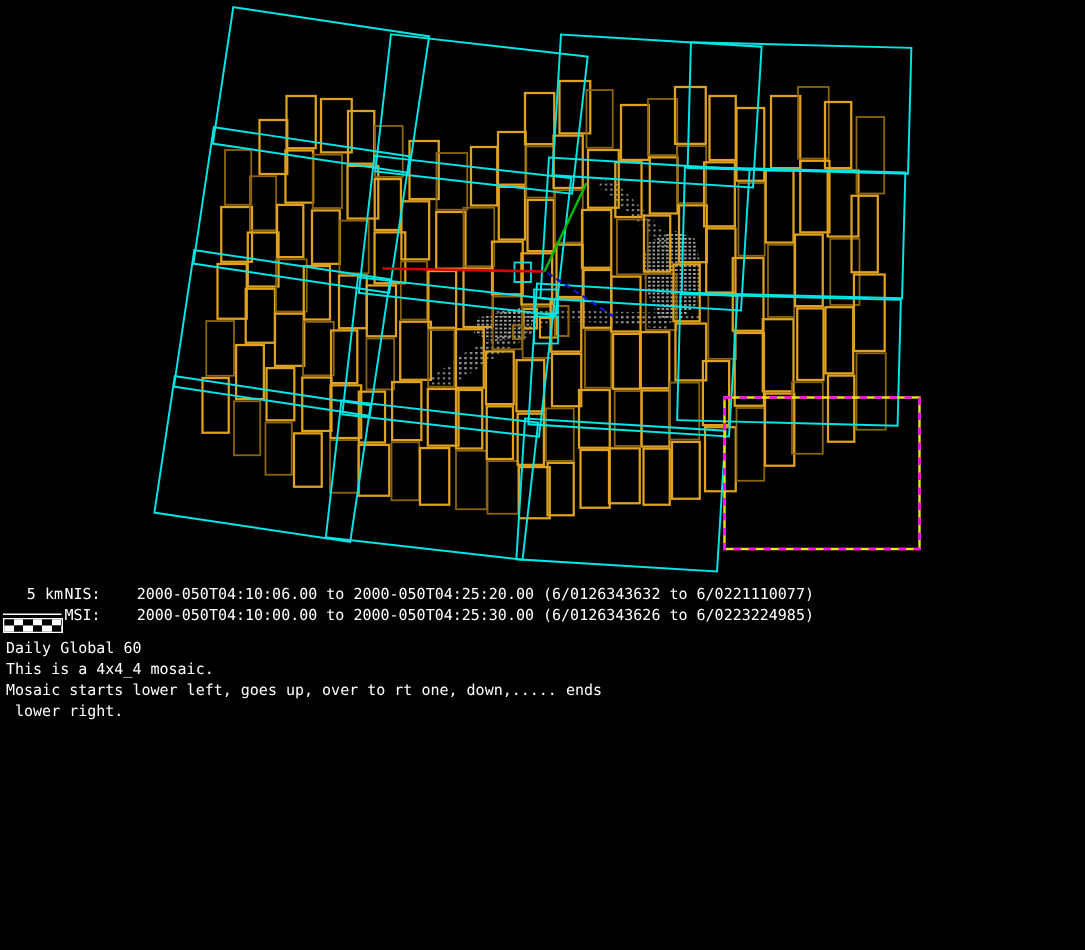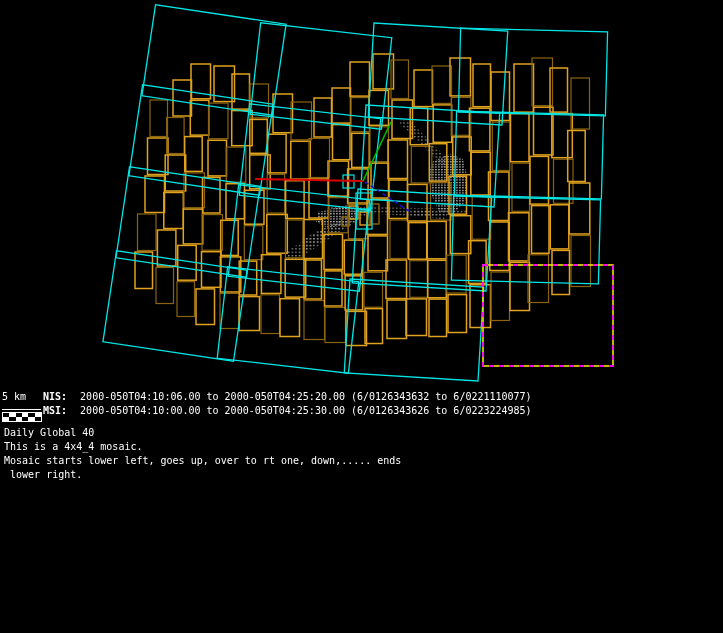--- a/index.html
+++ b/index.html
@@ -1,28 +1,28 @@
 <!DOCTYPE html>
 <html><head>
 <meta charset="utf-8">
 <style>
   html,body{margin:0;padding:0;background:#000;}
   .screen{position:relative;width:723px;height:633px;background:#000;overflow:hidden;
           font-family:"DejaVu Sans Mono", "Liberation Mono", monospace;color:#fff;}
   #plot{position:absolute;left:0;top:0;}
-  .sb-label{position:absolute;left:2px;top:391px;width:40px;text-align:left;
+  .sb-label{position:absolute;left:2px;top:391px;width:40px;text-align:right;
             font-size:10px;line-height:12px;white-space:pre;}
   .sb-line{position:absolute;left:2px;top:409px;width:39px;height:1px;background:#fff;}
   .sb-checker{position:absolute;left:2px;top:412px;width:38px;height:8px;border:1px solid #fff;}
   .sb-checker .row{width:38px;height:4px;}
   .sb-checker .r1{background:repeating-linear-gradient(90deg,#000 0 6.33px,#fff 6.33px 12.66px);}
   .sb-checker .r2{background:repeating-linear-gradient(90deg,#fff 0 6.33px,#000 6.33px 12.66px);}
   .status{position:absolute;left:43px;top:390px;font-size:10px;line-height:14px;}
   .status .line{white-space:pre;height:14px;}
-  .status .inst{margin-right:13px;font-weight:bold;}
+  .status .inst{margin-right:24px;}
   .desc{position:absolute;left:4px;top:426px;font-size:10px;line-height:14px;}
   .desc div{white-space:pre;height:14px;}
 </style>
 </head>
 <body>
 
 <div class="screen">
 
   <svg id="plot" width="723" height="390" viewBox="0 0 723 390">
       <defs>
@@ -227,19 +227,19 @@
     <div class="row r1"></div>
     <div class="row r2"></div>
   </div>
 
   <div class="status">
     <div class="line"><span class="inst">NIS:</span><span>2000-050T04:10:06.00 to 2000-050T04:25:20.00 (6/0126343632 to 6/0221110077)</span></div>
     <div class="line"><span class="inst">MSI:</span><span>2000-050T04:10:00.00 to 2000-050T04:25:30.00 (6/0126343626 to 6/0223224985)</span></div>
   </div>
 
   <div class="desc">
-    <div>Daily Global 40</div>
+    <div>Daily Global 60</div>
     <div>This is a 4x4_4 mosaic.</div>
     <div>Mosaic starts lower left, goes up, over to rt one, down,..... ends</div>
     <div> lower right.</div>
   </div>
 
 </div>
 
 </body></html>

